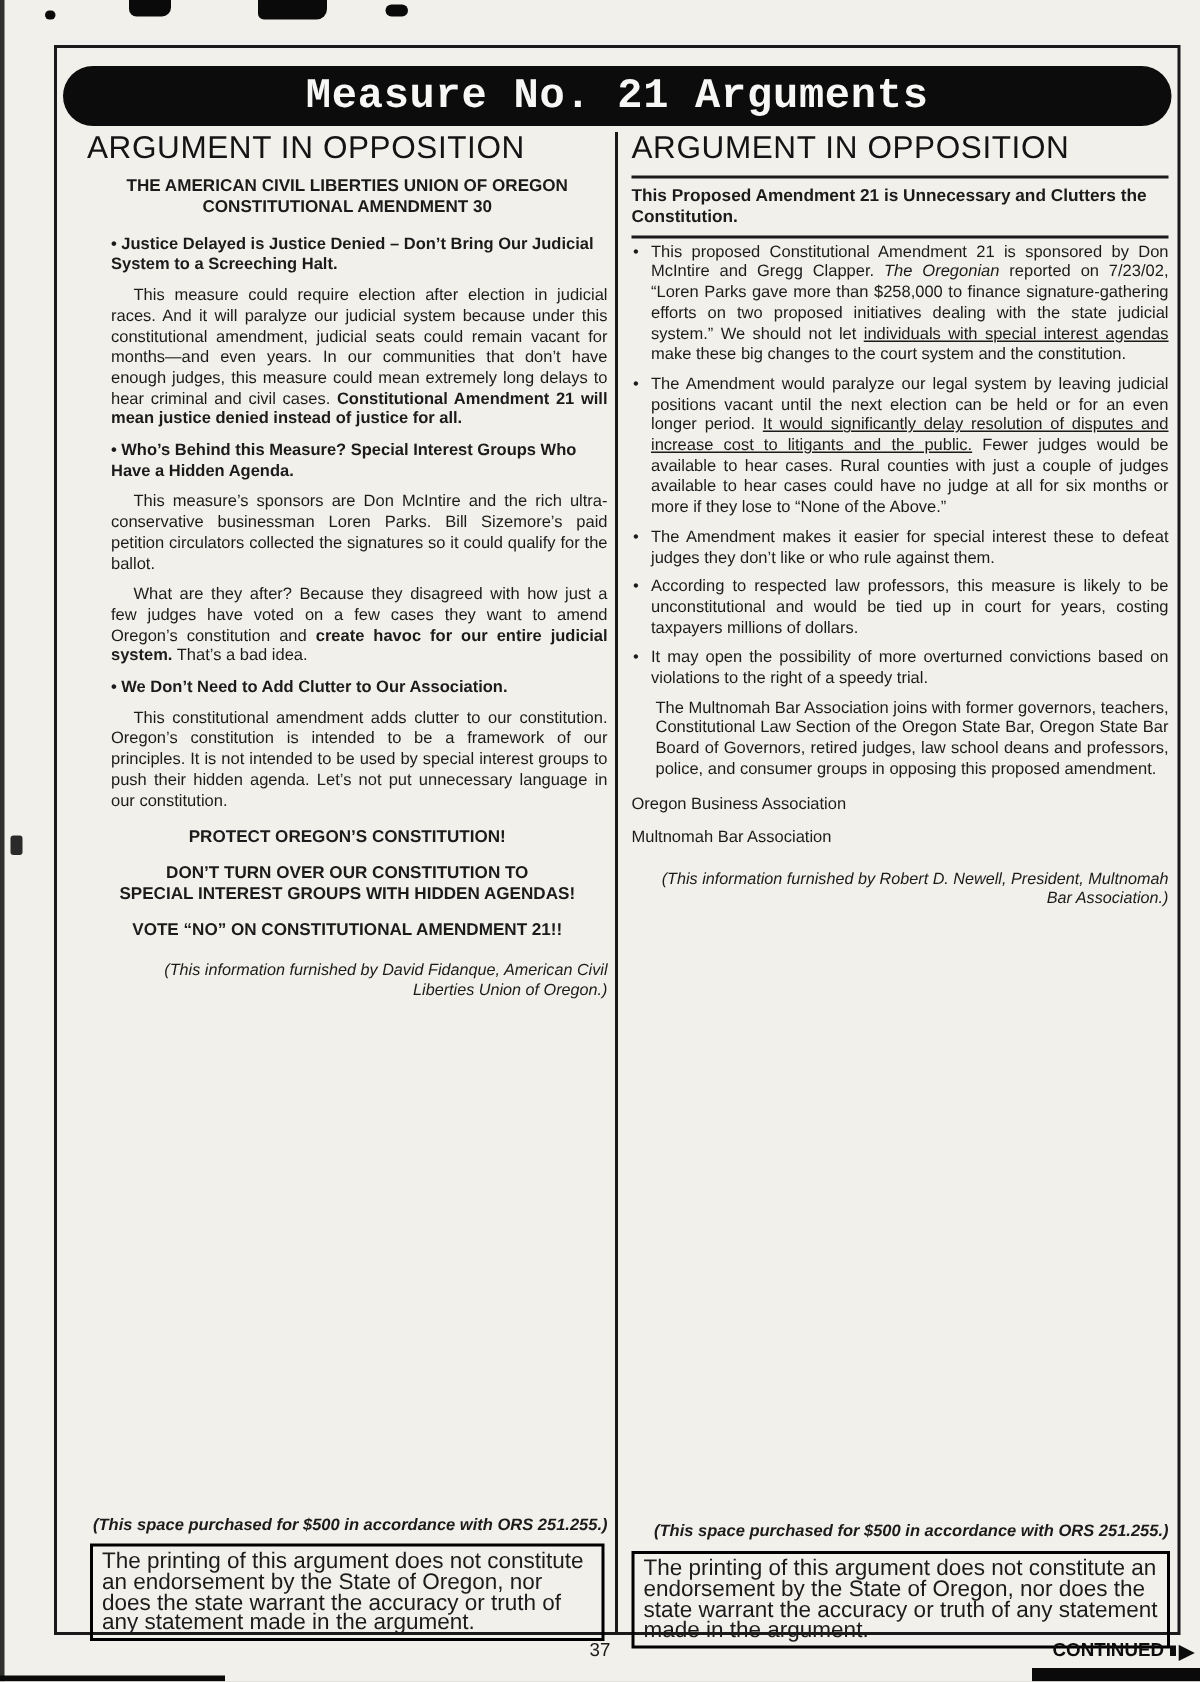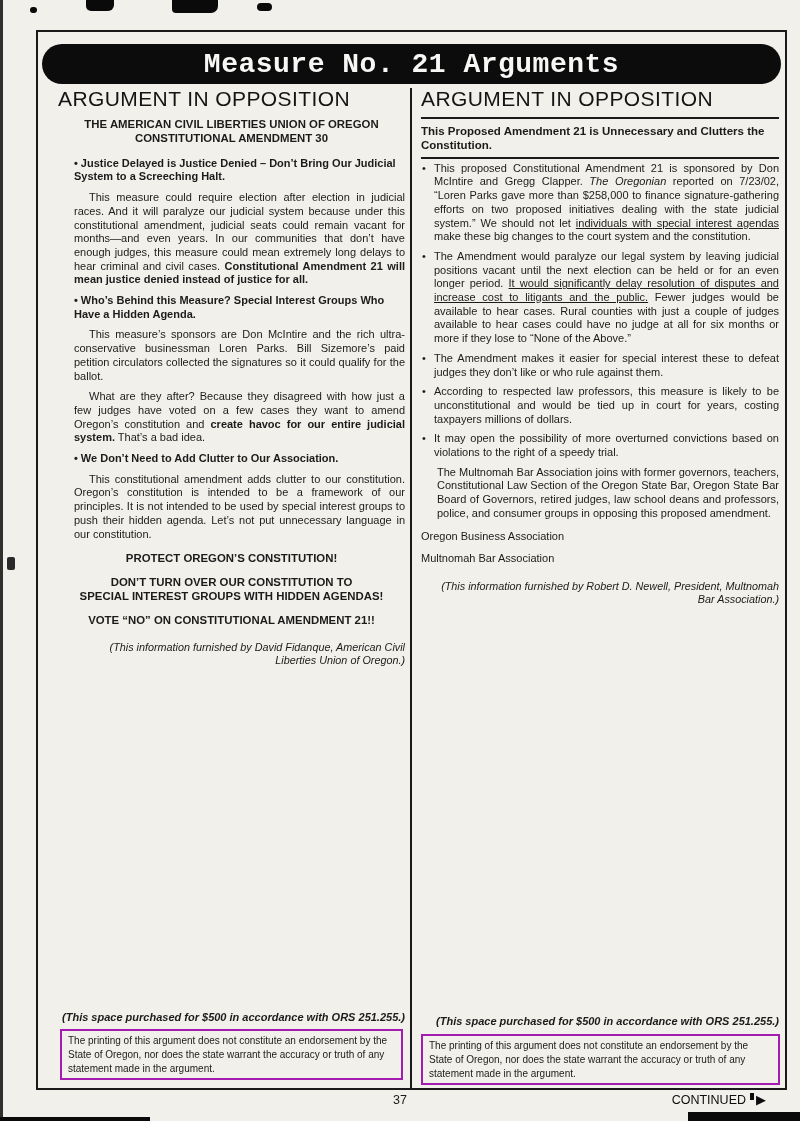--- a/index.html
+++ b/index.html
@@ -47,30 +47,30 @@
   .rbullet { position:relative; padding-left:13px; margin-bottom:6px; }
   .rb-dot { position:absolute; left:1px; top:0; }
   .org-line { text-align:left; margin-top:9px; }
 
   .purchase {
     position:absolute; font-weight:bold; font-style:italic; font-size:11px; text-align:right;
   }
   .purchase-left  { left:58px;  top:1011px; width:347px; }
   .purchase-right { left:421px; top:1015px; width:358px; }
   .disclaimer-box {
-    position:absolute; border:2px solid #a21caf; padding:3px 6px;
-    font-size:10px; line-height:13.8px; text-align:left; background:transparent;
+    position:absolute; border:2px solid #000000; padding:3px 6px;
+    font-size:15px; line-height:13.8px; text-align:left; background:transparent;
   }
   .box-left  { left:60px;  top:1029px; width:343px; }
   .box-right { left:421px; top:1034px; width:359px; }
 
   .page-number { position:absolute; top:1093px; left:0; width:100%; text-align:center; font-size:12.5px; }
   .continued {
-    position:absolute; top:1093px; right:34px; display:flex; align-items:flex-start; gap:2px;
-    font-weight:normal; font-size:12.5px; color:#0d0d0d;
+    position:absolute; top:1093px; right:4px; display:flex; align-items:center; gap:2px;
+    font-weight:bold; font-size:12.5px; color:#0d0d0d;
   }
   .arrow-glyph { font-size:13px; line-height:13px; }
   .arrow-stem { width:4px; height:7px; background:#0d0d0d; margin-left:2px; }
 
   .artifact { position:absolute; background:#0a0a0a; }
   .a1 { left:86px;  top:0;     width:28px;  height:11px; border-radius:0 0 6px 5px; }
   .a2 { left:172px; top:0;     width:46px;  height:13px; border-radius:0 0 7px 4px; }
   .a3 { left:257px; top:3px;   width:15px;  height:8px;  border-radius:4px; }
   .a4 { left:30px;  top:7px;   width:7px;   height:6px;  border-radius:3px; }
   .left-edge { left:0; top:0; width:3px; height:1121px; background:#30302e; }

